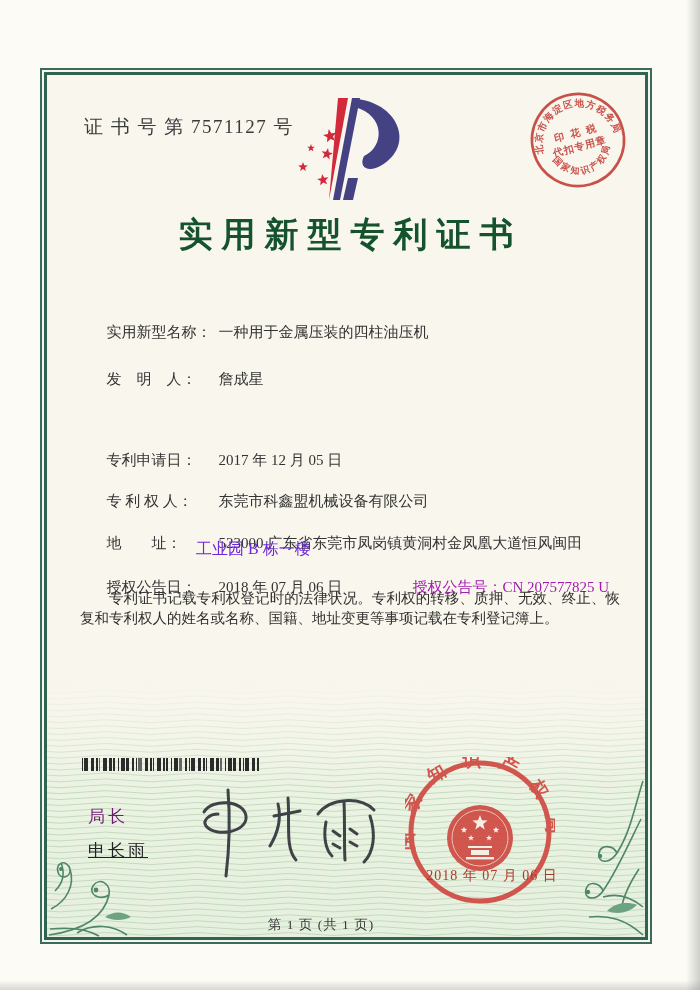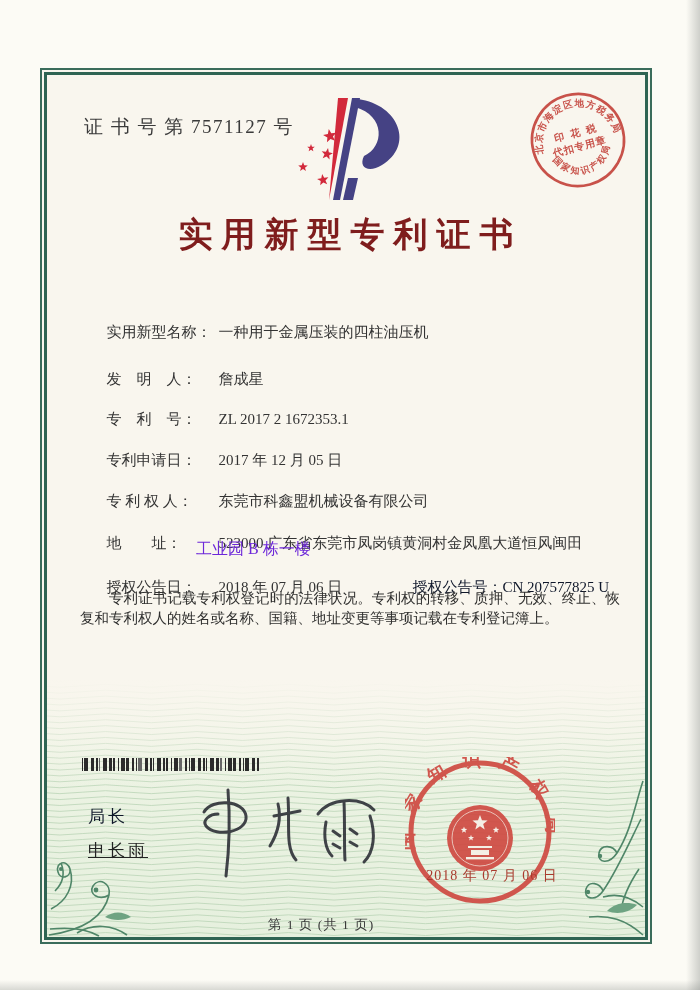--- a/index.html
+++ b/index.html
@@ -15,30 +15,30 @@
   
   .waves{position:absolute;left:5px;right:5px;top:600px;bottom:5px;z-index:0;
         background:linear-gradient(180deg,#f6f6ea 0%,#ecf3e3 35%,#e6f0de 100%);}
   .waves svg{position:absolute;inset:0;width:100%;height:100%;}
   .wave-fade{position:absolute;left:5px;right:5px;top:600px;height:120px;z-index:1;
         background:linear-gradient(180deg,#f9f6ee 8%,rgba(249,246,238,0) 100%);}
   .cert-number{position:absolute;left:42px;top:44px;font-size:19px;letter-spacing:1.5px;color:#3a3a3a;z-index:5;}
   .logo{position:absolute;left:232px;top:26px;width:150px;height:115px;z-index:5;}
   .stamp{position:absolute;left:484px;top:18px;width:104px;height:104px;z-index:5;transform:rotate(-15deg);}
   .title{position:absolute;left:0;right:0;top:142px;text-align:center;font-size:34px;font-weight:bold;
-        letter-spacing:9px;text-indent:9px;color:#7f1d1d;z-index:5;}
+        letter-spacing:9px;text-indent:9px;color:#14532d;z-index:5;}
   .row{position:absolute;left:42px;font-size:15px;color:#333;white-space:pre;z-index:5;}
   .row .lab{display:inline-block;width:112px;white-space:pre;}
   .row2{position:absolute;left:154px;font-size:16px;color:#6d28d9;white-space:pre;z-index:5;}
-  .grant-no{position:absolute;left:348px;font-size:15px;color:#0f172a;white-space:pre;z-index:5;}
+  .grant-no{position:absolute;left:348px;font-size:15px;color:#a21caf;white-space:pre;z-index:5;}
   .paras{position:absolute;left:38px;width:540px;top:518px;z-index:5;}
   .paras p{margin:0;font-size:14.5px;line-height:20px;text-align:justify;text-indent:2em;color:#30302f;}
   .barcode{position:absolute;left:40px;top:688px;width:178px;height:13px;display:flex;align-items:stretch;z-index:5;}
   .barcode i{display:block;height:100%;}
-  .officer-title{position:absolute;left:46px;top:735px;font-size:17px;letter-spacing:3px;color:#0f172a;z-index:6;}
+  .officer-title{position:absolute;left:46px;top:735px;font-size:17px;letter-spacing:3px;color:#701a75;z-index:6;}
   .officer-name{position:absolute;left:46px;top:769px;font-size:17px;letter-spacing:3px;color:#222;z-index:6;text-decoration:underline;}
   .signature{position:absolute;left:140px;top:706px;width:215px;height:120px;z-index:6;}
   .seal{position:absolute;left:363px;top:687px;width:150px;height:150px;z-index:6;opacity:.92;}
   .seal-date{position:absolute;left:370px;top:797px;width:160px;text-align:center;font-size:14px;
         letter-spacing:1px;color:#a93a2d;z-index:7;white-space:pre;}
   .footer{position:absolute;left:0;right:50px;top:846px;text-align:center;font-size:13.5px;
         letter-spacing:1px;color:#3b3b3b;z-index:6;}
   .orn{position:absolute;z-index:4;}
   .orn-left{left:5px;bottom:5px;width:92px;height:104px;}
   .orn-right{right:5px;bottom:5px;width:72px;height:158px;}
@@ -131,23 +131,20 @@
     </svg>
 
     <div class="title">实用新型专利证书</div>
 
     <div class="row" style="top:236px">
       <span class="lab">实用新型名称：</span><span>一种用于金属压装的四柱油压机</span>
     </div>
     <div class="row" style="top:283px">
       <span class="lab">发　明　人：</span><span>詹成星</span>
     </div>
-    <div class="row" style="top:323px">
-      <span class="lab">专　利　号：</span><span>ZL 2017 2 1672353.1</span>
-    </div>
     <div class="row" style="top:364px">
       <span class="lab">专利申请日：</span><span>2017 年 12 月 05 日</span>
     </div>
     <div class="row" style="top:405px">
       <span class="lab">专 利 权 人：</span><span>东莞市科鑫盟机械设备有限公司</span>
     </div>
     <div class="row" style="top:447px">
       <span class="lab">地　　址：</span><span>523000 广东省东莞市凤岗镇黄洞村金凤凰大道恒风闽田</span>
     </div>
     <div class="row2" style="top:469px">工业园 B 栋一楼</div>

